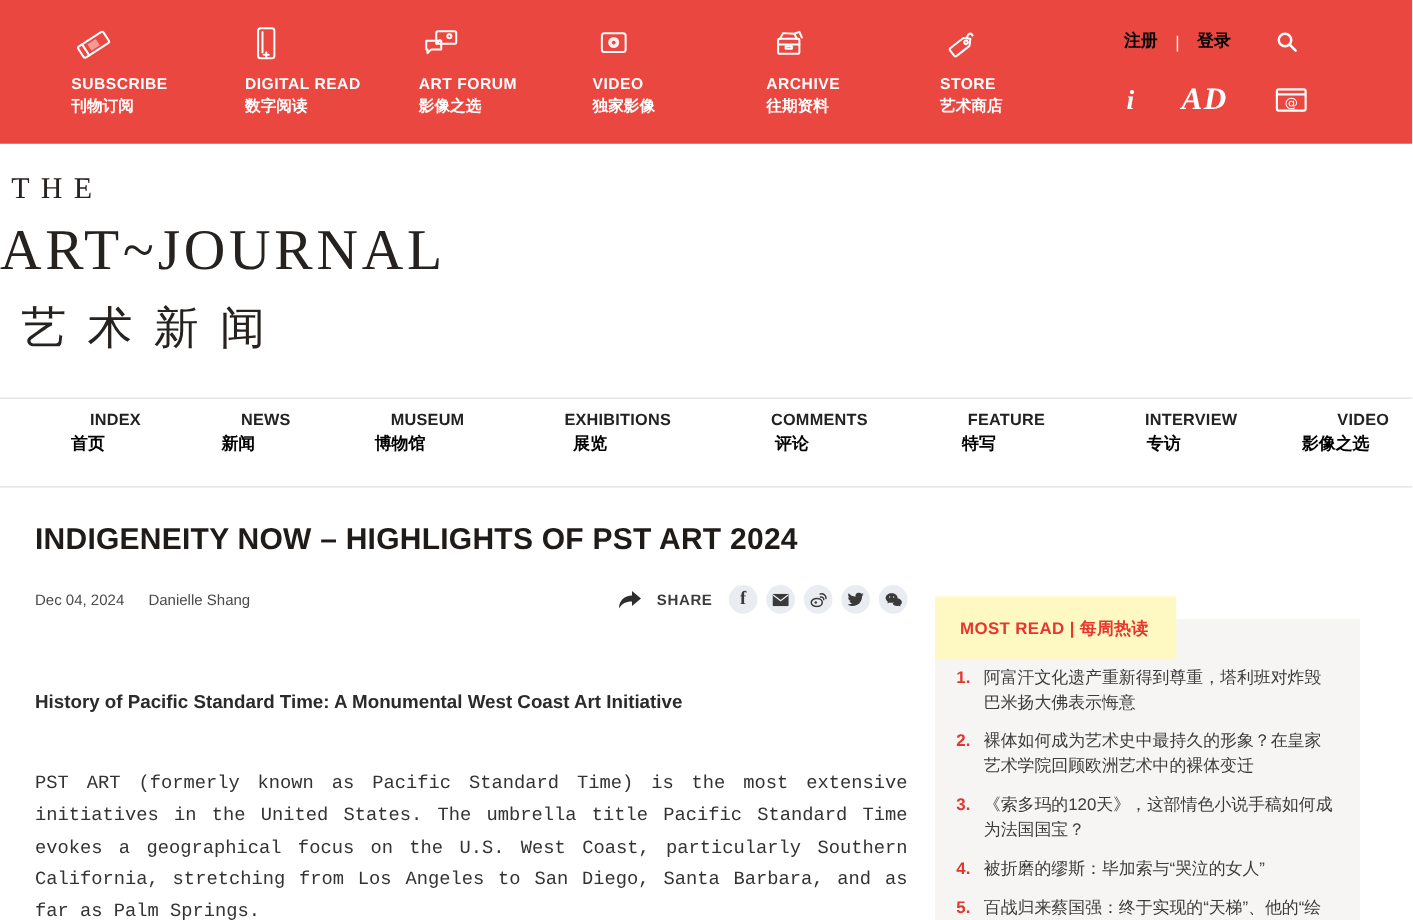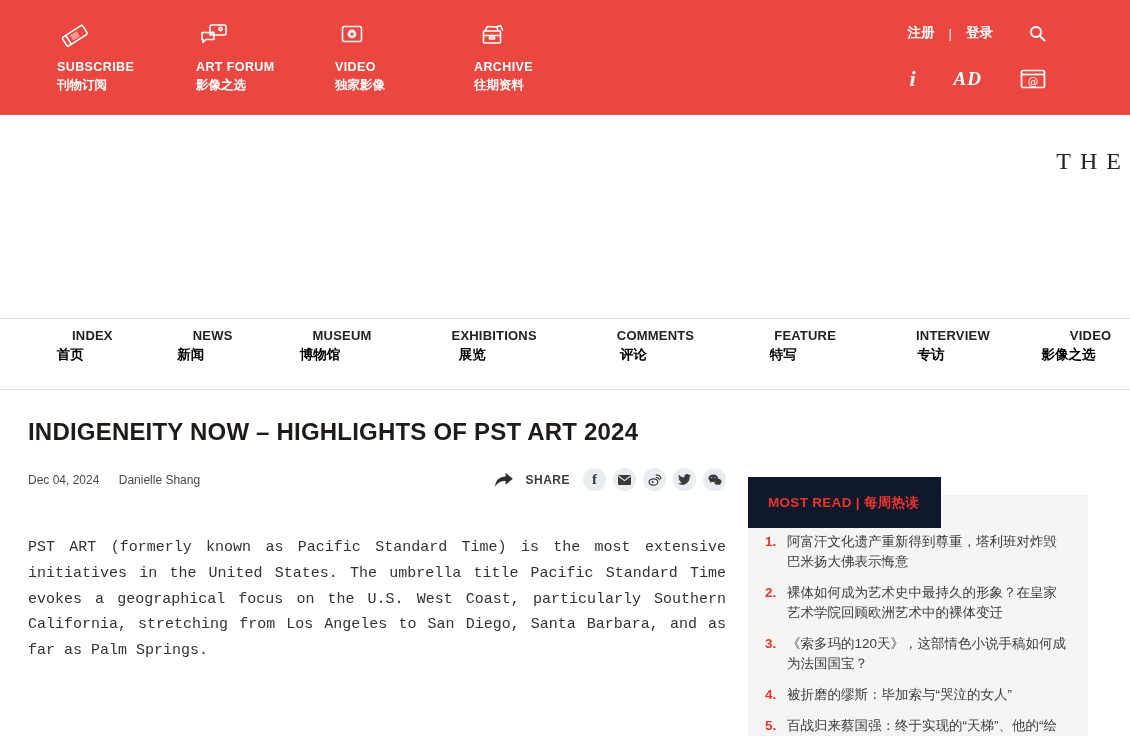--- a/index.html
+++ b/index.html
@@ -20,34 +20,34 @@
   .tb-item {
     width:139px; display:flex; flex-direction:column; align-items:flex-start;
     text-decoration:none; color:#fff; cursor:pointer;
   }
   .tb-icon { height:38px; display:flex; align-items:center; justify-content:center; }
   .tb-icon svg { stroke:#fff; fill:none; stroke-width:1.6; stroke-linecap:round; stroke-linejoin:round; }
   .tb-label { font-size:12.5px; font-weight:bold; letter-spacing:.4px; margin-top:6px; }
   .tb-zh { font-size:12.5px; font-weight:bold; margin-top:3px; }
   .tb-right { position:absolute; top:24px; right:84px; }
   .tb-auth { display:flex; align-items:center; font-size:13.5px; font-weight:bold; }
-  .tb-auth a { color:#ffffff; text-decoration:none; cursor:pointer; }
+  .tb-auth a { color:#000000; text-decoration:none; cursor:pointer; }
   .tb-div { margin:0 14px; font-weight:normal; opacity:.9; }
   .tb-search { margin-left:36px; display:flex; cursor:pointer; }
   .tb-links { margin-top:24px; display:flex; align-items:center; gap:38px; padding-left:2px; }
   .tb-i, .tb-ad {
     font-family:"Liberation Serif","DejaVu Serif",serif; font-style:italic;
     font-weight:bold; color:#fff; text-decoration:none; cursor:pointer;
   }
   .tb-i { font-size:22px; }
-  .tb-ad { font-size:19px; letter-spacing:1px; }
+  .tb-ad { font-size:25px; letter-spacing:1px; }
   .tb-mail { display:flex; cursor:pointer; }
 
   
-  .masthead { text-align:right; padding-top:33px; height:203px; }
+  .masthead { text-align:left; padding-top:23px; height:203px; }
   .mh-the {
     font-family:"Liberation Serif","DejaVu Serif",serif;
     font-size:24px; letter-spacing:9px; color:#262220; padding-left:9px;
   }
   .mh-title {
     font-family:"Liberation Serif","DejaVu Serif",serif; font-weight:normal;
     font-size:46px; letter-spacing:3px; color:#262220; margin-top:8px; cursor:pointer;
   }
   .mh-zh {
     font-family:"Liberation Serif","DejaVu Serif",serif;
@@ -84,21 +84,21 @@
     font-size:15px; color:#3a3a3a; line-height:1;
   }
   .art-sub { font-size:15px; font-weight:bold; color:#2b2b2b; margin-top:62px; }
   .art-body {
     font-size:15px; color:#333; margin-top:44px; line-height:1.72; text-align:justify;font-family:Liberation Mono, monospace;
   }
 
   
   .sidebar { width:340px; margin-left:22px; margin-top:59px; position:relative; }
   .mr-box {
-    position:relative; z-index:2; display:inline-block; background:#0f172a;
+    position:relative; z-index:2; display:inline-block; background:#fef9c3;
     padding:17px 22px 16px 20px; color:#E8362E; font-size:13.5px; font-weight:bold;
     letter-spacing:.3px; white-space:nowrap;
   }
   .mr-panel {
     background:#f6f5f3; margin-top:-33px; padding:37px 20px 24px 17px; min-height:420px;
   }
   .mr-list { list-style:none; }
   .mr-item { display:flex; margin-bottom:11px; cursor:pointer; }
   .mr-num { color:#E0372E; font-size:13.5px; font-weight:bold; flex:none; width:22px; line-height:20px; }
   .mr-text { color:#3c3c3c; font-size:13.5px; line-height:20px; }
@@ -118,20 +118,32 @@
               <rect x="6" y="12.5" width="24" height="10.5" rx="1.5"></rect>
               <line x1="10.5" y1="12.5" x2="10.5" y2="23"></line>
               <rect x="14" y="14.8" width="8" height="6" fill="rgba(255,255,255,.45)" stroke="none"></rect>
             </g>
           </svg>
         </span>
         <span class="tb-label">SUBSCRIBE</span>
         <span class="tb-zh">刊物订阅</span>
       </a>
 
+      <a class="tb-item">
+        <span class="tb-icon">
+          <svg width="34" height="34" viewBox="0 0 34 34">
+            <rect x="10.5" y="4.5" width="13" height="24" rx="2"></rect>
+            <line x1="14" y1="7.5" x2="14" y2="24"></line>
+            <line x1="15" y1="25.8" x2="19" y2="25.8"></line>
+            <line x1="17" y1="23.8" x2="17" y2="27.8"></line>
+          </svg>
+        </span>
+        <span class="tb-label">DIGITAL READ</span>
+        <span class="tb-zh">数字阅读</span>
+      </a>
 
       <a class="tb-item">
         <span class="tb-icon">
           <svg width="36" height="34" viewBox="0 0 36 34">
             <rect x="14" y="7" width="16" height="10" rx="1.5"></rect>
             <circle cx="24.5" cy="11" r="1.6"></circle>
             <path d="M17 14 l-3 3"></path>
             <path d="M6 14.5 h12 v7 h-8 l-3 3 v-3 h-1 z"></path>
           </svg>
         </span>
@@ -158,20 +170,33 @@
             <path d="M22.5 9 l4-1.5 2 4.5"></path>
             <rect x="9.5" y="13" width="17" height="12" rx="1"></rect>
             <line x1="9.5" y1="17.5" x2="26.5" y2="17.5"></line>
             <rect x="15.5" y="19" width="5" height="2"></rect>
           </svg>
         </span>
         <span class="tb-label">ARCHIVE</span>
         <span class="tb-zh">往期资料</span>
       </a>
 
+      <a class="tb-item">
+        <span class="tb-icon">
+          <svg width="36" height="34" viewBox="0 0 36 34">
+            <g transform="rotate(-38 18 18)">
+              <path d="M9 14 h13 l4 4 -4 4 h-13 a1.5 1.5 0 0 1 -1.5 -1.5 v-5 a1.5 1.5 0 0 1 1.5 -1.5 z"></path>
+              <circle cx="21.5" cy="18" r="1.4"></circle>
+              <path d="M24.5 15.5 c3-2.5 5-1 4.5 1.5"></path>
+            </g>
+          </svg>
+        </span>
+        <span class="tb-label">STORE</span>
+        <span class="tb-zh">艺术商店</span>
+      </a>
     </nav>
 
     <div class="tb-right">
       <div class="tb-auth">
         <a>注册</a>
         <span class="tb-div">|</span>
         <a>登录</a>
         <span class="tb-search">
           <svg width="17" height="17" viewBox="0 0 17 17" fill="none" stroke="#fff" stroke-width="2" stroke-linecap="round">
             <circle cx="7" cy="7" r="5"></circle>
@@ -188,20 +213,22 @@
             <line x1="1.5" y1="5.5" x2="24.5" y2="5.5"></line>
             <text x="13" y="15.5" text-anchor="middle" font-size="10.5" fill="#fff" stroke="none" font-family="'DejaVu Sans',sans-serif">@</text>
           </svg>
         </a>
       </div>
     </div>
   </header>
 
   <section class="masthead">
     <div class="mh-the">THE</div>
+    <h1 class="mh-title">ART~JOURNAL</h1>
+    <div class="mh-zh">艺术新闻</div>
   </section>
 
   <nav class="mainnav">
     <a class="nv-item">
       <span class="nv-en">INDEX</span>
       <span class="nv-zh">首页</span>
     </a>
     <a class="nv-item">
       <span class="nv-en">NEWS</span>
       <span class="nv-zh">新闻</span>
@@ -281,20 +308,21 @@
             <svg width="14" height="12" viewBox="0 0 14 12">
               <path d="M5.3 0.5 C2.6 0.5 0.5 2.2 0.5 4.3 c0 1.2.7 2.3 1.8 3 l-.4 1.5 1.7-.9 c.5.1 1.1.2 1.7.2 2.7 0 4.8-1.7 4.8-3.8 S8 0.5 5.3 0.5 Z" fill="#3a3a3a"></path>
               <path d="M10 4.6 c2 .3 3.5 1.6 3.5 3.1 0 .9-.6 1.8-1.4 2.3 l.3 1.2-1.4-.7 c-.4.1-.9.2-1.3.2-1.6 0-3-.7-3.6-1.8" fill="#3a3a3a"></path>
               <circle cx="3.7" cy="3.6" r="0.55" fill="#e9edf2"></circle>
               <circle cx="6.9" cy="3.6" r="0.55" fill="#e9edf2"></circle>
             </svg>
           </span>
         </div>
       </div>
 
+      <h3 class="art-sub">History of Pacific Standard Time: A Monumental West Coast Art Initiative</h3>
       <p class="art-body">PST ART (formerly known as Pacific Standard Time) is the most extensive initiatives in the United States. The umbrella title Pacific Standard Time evokes a geographical focus on the U.S. West Coast, particularly Southern California, stretching from Los Angeles to San Diego, Santa Barbara, and as far as Palm Springs.</p>
     </div>
 
     <aside class="sidebar">
       <div class="mr-box">MOST READ | 每周热读</div>
       <div class="mr-panel">
         <ol class="mr-list">
           <li class="mr-item">
             <span class="mr-num">1.</span>
             <span class="mr-text">阿富汗文化遗产重新得到尊重，塔利班对炸毁巴米扬大佛表示悔意</span>

